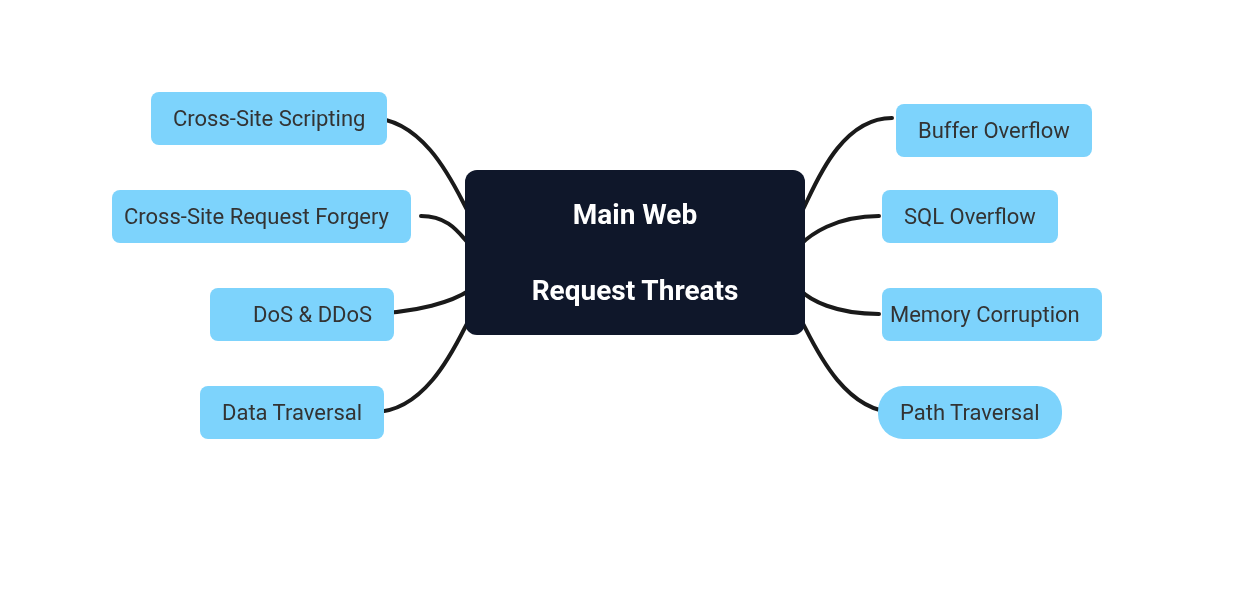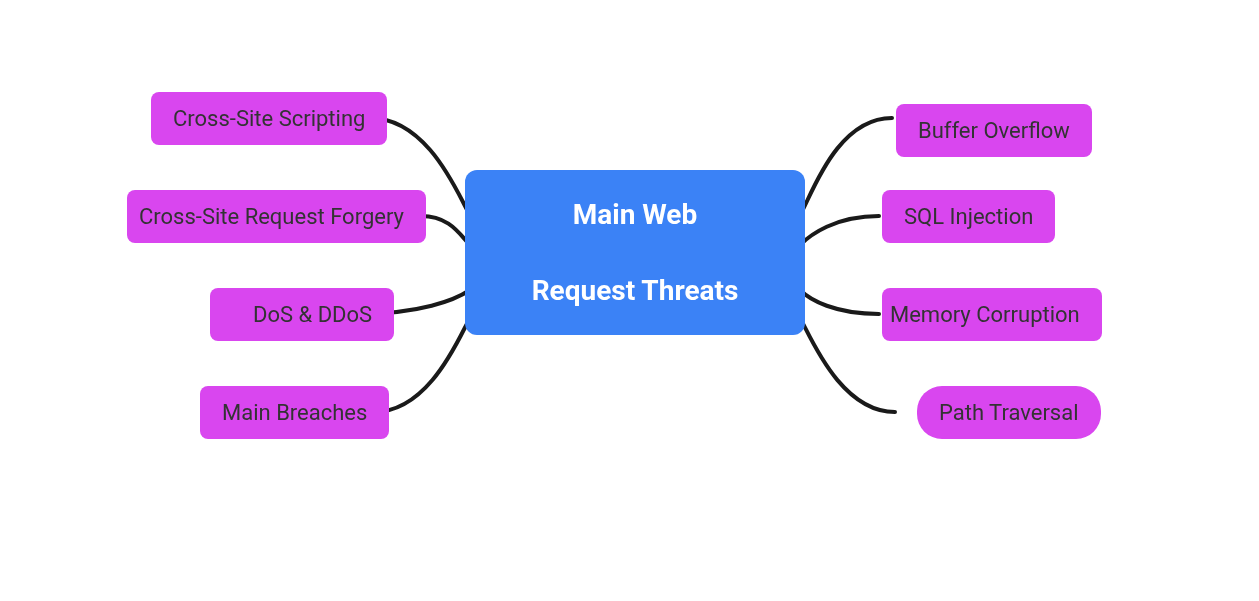--- a/index.html
+++ b/index.html
@@ -18,31 +18,31 @@
   }
   svg.connectors {
     position: absolute;
     top: 0; left: 0;
     width: 1259px;
     height: 601px;
     pointer-events: none;
   }
   .node {
     position: absolute;
-    background: #d946ef;
+    background: #7dd3fc;
     color: #333333;
     font-size: 22px;
     padding: 14px 22px;
     border-radius: 8px;
     white-space: nowrap;
     text-align: right;
   }
   .center-node {
     position: absolute;
-    background: #3b82f6;
+    background: #0f172a;
     color: #ffffff;
     font-size: 28px;
     font-weight: 700;
     padding: 26px 30px;
     border-radius: 12px;
     text-align: center;
     line-height: 1.35;
     width: 340px;
   }
 </style>
@@ -68,36 +68,36 @@
 
   <div class="center-node" style="left:465px; top:170px;">
     <span>Main Web</span><br>
     <br>
     <span>Request Threats</span>
   </div>
 
   <div class="node" style="left:151px; top:92px;">
     <span>Cross-Site Scripting</span>
   </div>
-  <div class="node" style="left:127px; top:190px;padding-left:12px;">
+  <div class="node" style="left:112px; top:190px;padding-left:12px;">
     <span>Cross-Site Request Forgery</span>
   </div>
   <div class="node" style="left:210px; top:288px;padding-left:43px;">
     <span>DoS &amp; DDoS</span>
   </div>
   <div class="node" style="left:200px; top:386px;">
-    <span>Main Breaches</span>
+    <span>Data Traversal</span>
   </div>
 
   <div class="node" style="left:896px; top:104px;">
     <span>Buffer Overflow</span>
   </div>
   <div class="node" style="left:882px; top:190px;">
-    <span>SQL Injection</span>
+    <span>SQL Overflow</span>
   </div>
   <div class="node" style="left:882px; top:288px;padding-left:8px;">
     <span>Memory Corruption</span>
   </div>
-  <div class="node" style="left:917px; top:386px;border-radius:25px;">
+  <div class="node" style="left:878px; top:386px;border-radius:25px;">
     <span>Path Traversal</span>
   </div>
 
 </div>
 
 </body></html>

